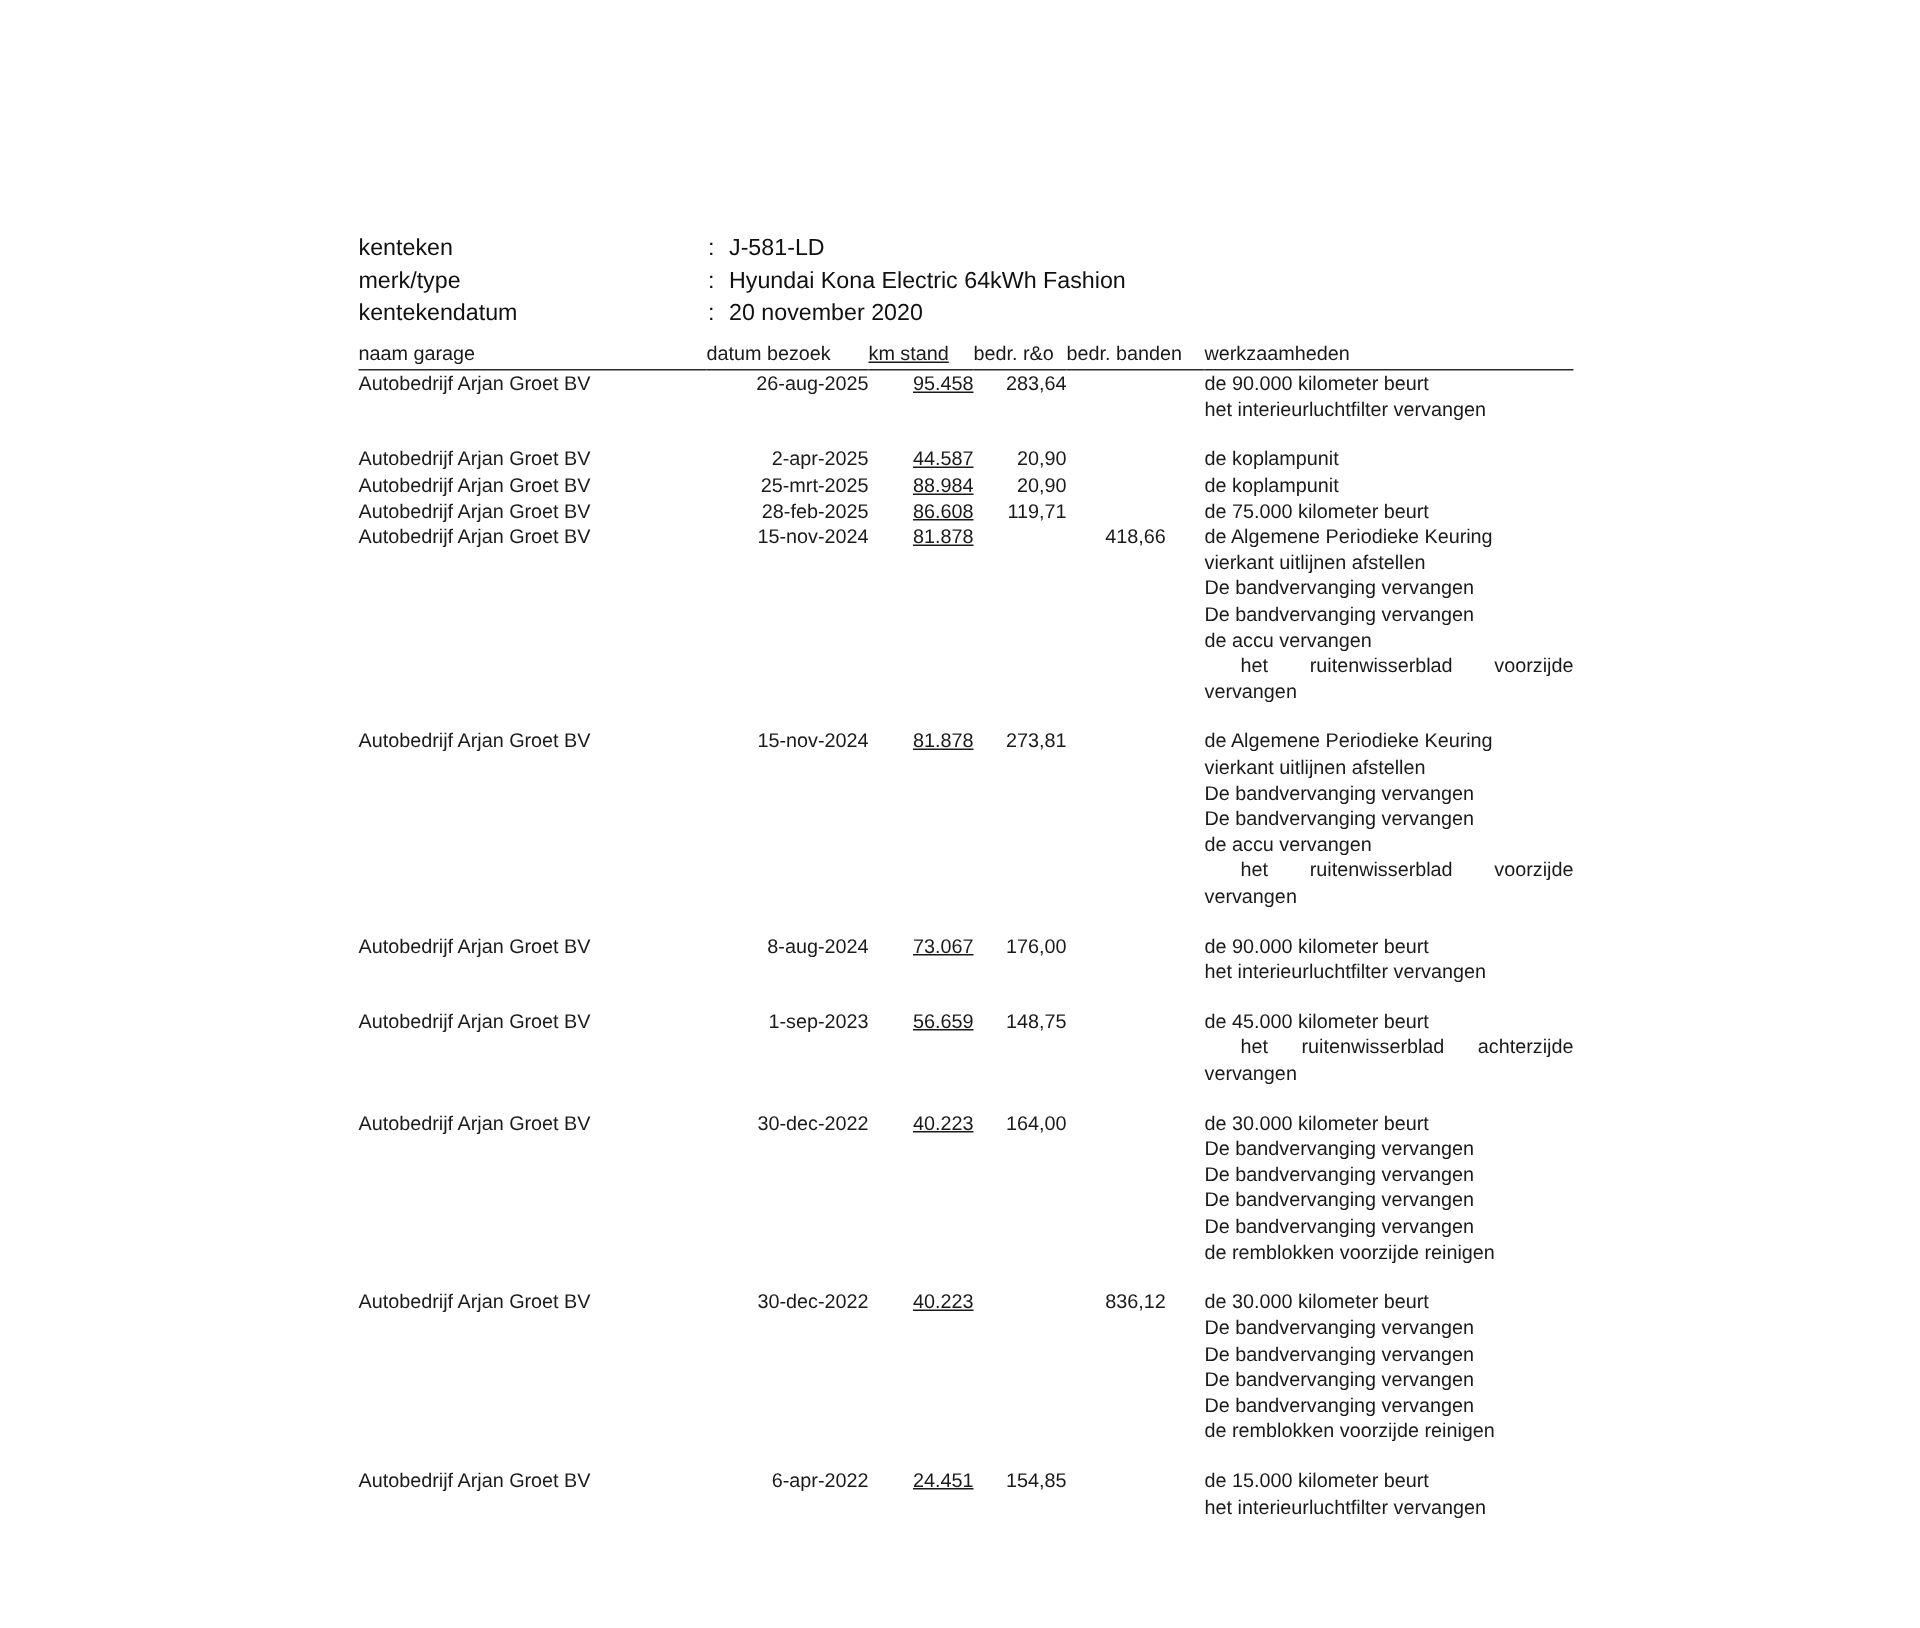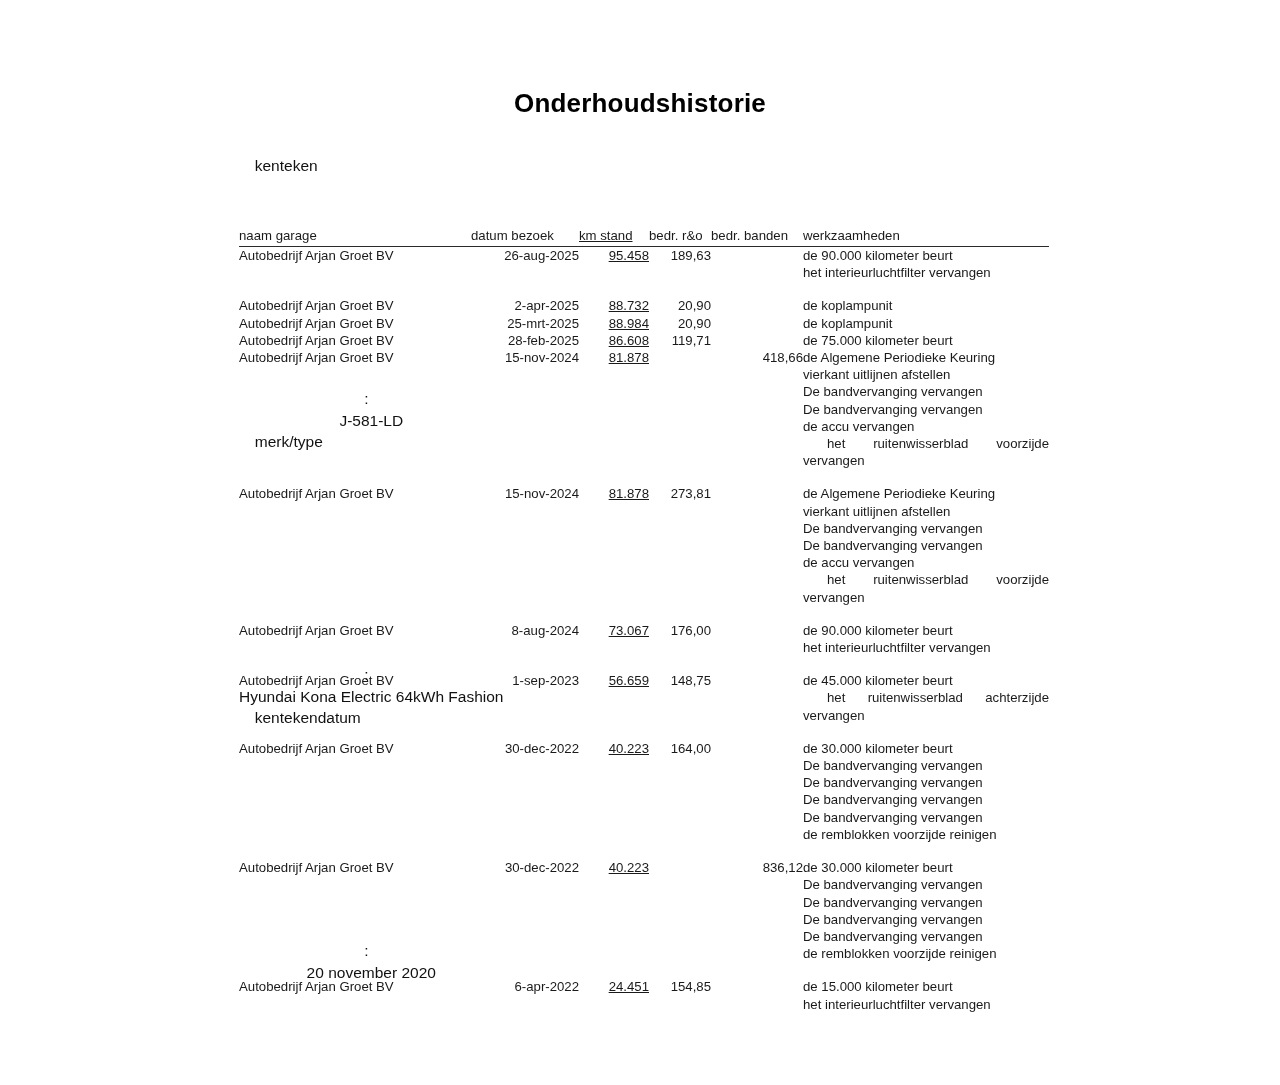--- a/index.html
+++ b/index.html
@@ -35,22 +35,21 @@
   .meta {
     position: absolute;
     left: 239px;
     top: 155px;
     font-size: 15.5px;
     line-height: 21.5px;
     color: #111;
   }
   .meta-row {
     display: flex;
-    align-items: center;
-    flex-direction: column;
+    align-items: flex-start;
   }
   .meta-label {
     width: 233px;
     flex: 0 0 233px;
     white-space: nowrap;
   }
   .meta-sep {
     width: 14px;
     flex: 0 0 14px;
   }
@@ -77,21 +76,21 @@
   table.history td {
     vertical-align: top;
     padding: 0;
     white-space: nowrap;
     line-height: 17.2px;
   }
   th.c-garage, td.c-garage { width: 232px; }
   th.c-datum,  td.c-datum  { width: 108px; text-align: right; padding-right: 8px; }
   th.c-km,     td.c-km     { width: 70px;  text-align: right; padding-right: 8px; text-decoration: underline; }
   th.c-ro,     td.c-ro     { width: 62px;  text-align: right; padding-right: 8px; }
-  th.c-banden, td.c-banden { width: 92px;  text-align: right; padding-right: 9px; }
+  th.c-banden, td.c-banden { width: 92px;  text-align: center; padding-right: 9px; }
   th.c-werk,   td.c-werk   { width: 232px; text-align: left; }
 
   th.c-datum  { text-align: left; padding-left: 0; padding-right: 0; }
   th.c-km     { text-align: left; padding-left: 6px; padding-right: 0; }
   th.c-ro     { text-align: left; padding-left: 6px; padding-right: 0; }
   th.c-banden { text-align: left; padding-left: 4px; padding-right: 0; }
 
   tr.row > td { padding-top: 0; }
   tr.spacer td { height: 16px; line-height: 16px; font-size: 0; }
 
@@ -106,21 +105,20 @@
     width: 222px;
     line-height: 17.2px;
     padding-left: 24px;
   }
 </style>
 </head>
 <body>
 
 <div class="page">
 
-  <div class="doc-title">Onderhoudshistorie</div>
 
   <div class="meta">
     <div class="meta-row">
       <span class="meta-label">kenteken</span>
       <span class="meta-sep">:</span>
       <span class="meta-value">J-581-LD</span>
     </div>
     <div class="meta-row">
       <span class="meta-label">merk/type</span>
       <span class="meta-sep">:</span>
@@ -142,34 +140,34 @@
         <th class="c-ro">bedr. r&amp;o</th>
         <th class="c-banden">bedr. banden</th>
         <th class="c-werk">werkzaamheden</th>
       </tr>
     </thead>
     <tbody id="history-body">
         <tr class="row">
           <td class="c-garage">Autobedrijf Arjan Groet BV</td>
           <td class="c-datum">26-aug-2025</td>
           <td class="c-km">95.458</td>
-          <td class="c-ro">189,63</td>
+          <td class="c-ro">283,64</td>
           <td class="c-banden"></td>
           <td class="c-werk">
             <div class="werk-line">de 90.000 kilometer beurt</div>
             <div class="werk-line">het interieurluchtfilter vervangen</div>
           </td>
         </tr>
         <tr class="spacer">
           <td colspan="6"></td>
         </tr>
         <tr class="row">
           <td class="c-garage">Autobedrijf Arjan Groet BV</td>
           <td class="c-datum">2-apr-2025</td>
-          <td class="c-km">88.732</td>
+          <td class="c-km">44.587</td>
           <td class="c-ro">20,90</td>
           <td class="c-banden"></td>
           <td class="c-werk">
             <div class="werk-line">de koplampunit</div>
           </td>
         </tr>
         <tr class="row">
           <td class="c-garage">Autobedrijf Arjan Groet BV</td>
           <td class="c-datum">25-mrt-2025</td>
           <td class="c-km">88.984</td>

